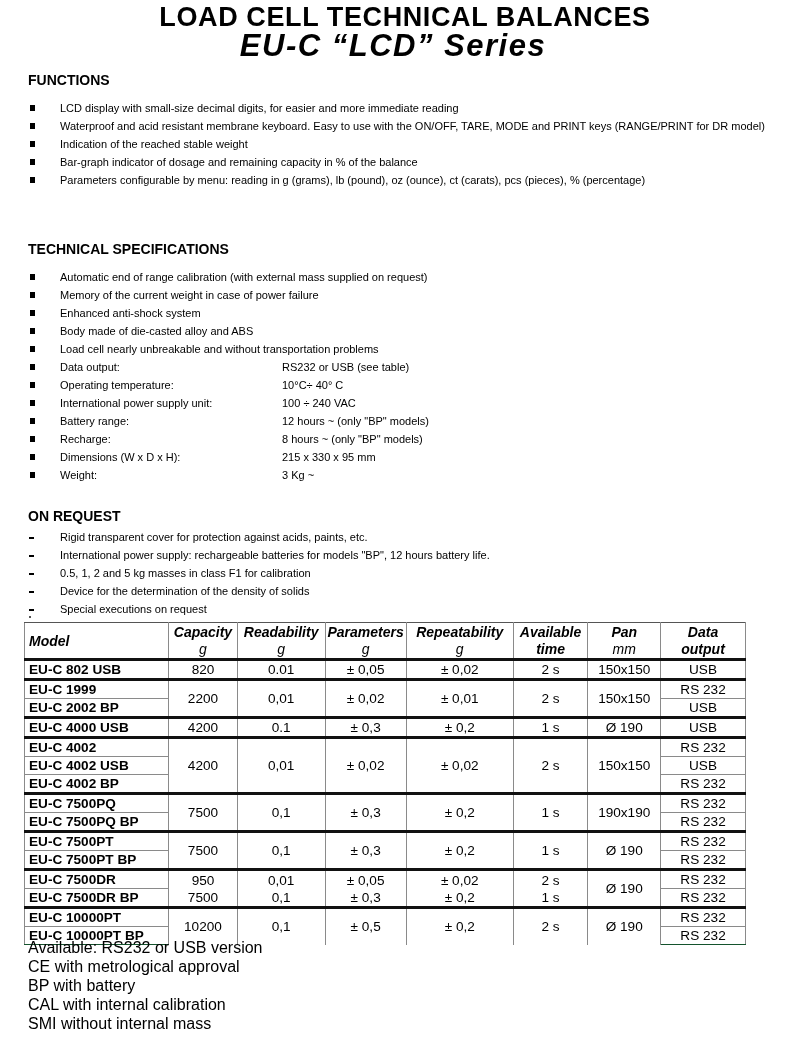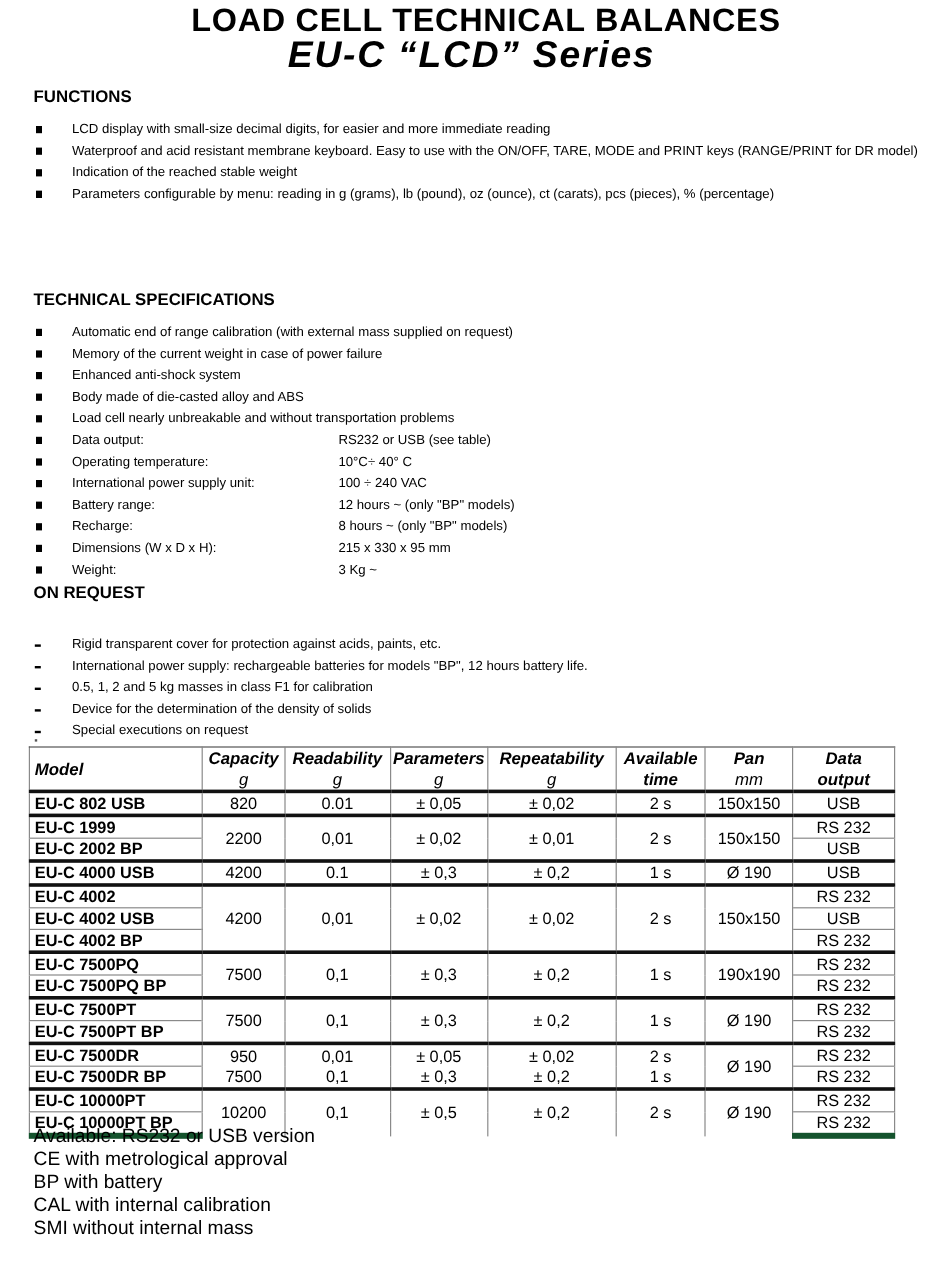--- a/index.html
+++ b/index.html
@@ -42,59 +42,59 @@
   table.spec th {
     font-weight: bold; font-style: italic; font-size: 14px; vertical-align: top; padding-top: 1px;
     border-top: 1px solid #555;
   }
   table.spec th .unit { display: block; font-weight: bold; font-style: italic; }
   table.spec th .unit.light { font-weight: normal; }
   table.spec th.model-h { text-align: left; vertical-align: middle; padding-left: 4px; }
   table.spec td.model { text-align: left; font-weight: bold; padding-left: 4px; }
   tr.group-start > td { border-top: 3px solid #111; }
   tr.sub > td.model, tr.sub > td.output { border-top: 1px solid #8a8a8a; }
-  table.spec tr:last-child td { border-bottom: 5px solid #14532d; }
+  table.spec tr:last-child td { border-bottom: 1px solid #14532d; }
   table.spec td.output { padding: 0 2px; }
   .stacked span { display: block; line-height: 17px; }
 
   .footer { position: absolute; left: 28px; top: 938px; font-size: 16px; line-height: 19px; }
   .footer div { white-space: nowrap; }
 </style>
 </head>
 <body>
 
 <div class="title1">LOAD CELL TECHNICAL BALANCES</div>
 <div class="title2">EU-C “LCD” Series</div>
 
 <div class="section-heading" style="top:72px;">FUNCTIONS</div>
 <ul class="list" style="top:99px;">
   <li><span class="bullet"></span><span>LCD display with small-size decimal digits, for easier and more immediate reading</span></li>
   <li><span class="bullet"></span><span>Waterproof and acid resistant membrane keyboard. Easy to use with the ON/OFF, TARE, MODE and PRINT keys (RANGE/PRINT for DR model)</span></li>
   <li><span class="bullet"></span><span>Indication of the reached stable weight</span></li>
-  <li><span class="bullet"></span></li>
+  <li><span class="bullet"></span><span>Bar-graph indicator of dosage and remaining capacity in % of the balance</span></li>
   <li><span class="bullet"></span><span>Parameters configurable by menu: reading in g (grams), lb (pound), oz (ounce), ct (carats), pcs (pieces), % (percentage)</span></li>
 </ul>
 
 <div class="section-heading" style="top:241px;">TECHNICAL SPECIFICATIONS</div>
 <ul class="list" style="top:268px;">
   <li><span class="bullet"></span><span>Automatic end of range calibration (with external mass supplied on request)</span></li>
   <li><span class="bullet"></span><span>Memory of the current weight in case of power failure</span></li>
   <li><span class="bullet"></span><span>Enhanced anti-shock system</span></li>
   <li><span class="bullet"></span><span>Body made of die-casted alloy and ABS</span></li>
   <li><span class="bullet"></span><span>Load cell nearly unbreakable and without transportation problems</span></li>
   <li><span class="bullet"></span><span class="spec-label">Data output:</span><span>RS232 or USB (see table)</span></li>
   <li><span class="bullet"></span><span class="spec-label">Operating temperature:</span><span>10°C÷ 40° C</span></li>
   <li><span class="bullet"></span><span class="spec-label">International power supply unit:</span><span>100 ÷ 240 VAC</span></li>
   <li><span class="bullet"></span><span class="spec-label">Battery range:</span><span>12 hours ~ (only "BP" models)</span></li>
   <li><span class="bullet"></span><span class="spec-label">Recharge:</span><span>8 hours ~ (only "BP" models)</span></li>
   <li><span class="bullet"></span><span class="spec-label">Dimensions (W x D x H):</span><span>215 x 330 x 95 mm</span></li>
   <li><span class="bullet"></span><span class="spec-label">Weight:</span><span>3 Kg ~</span></li>
 </ul>
 
-<div class="section-heading" style="top:485px;">ON REQUEST</div>
+<div class="section-heading" style="top:508px;">ON REQUEST</div>
 <ul class="list" style="top:528px;">
   <li><span class="dash"></span><span>Rigid transparent cover for protection against acids, paints, etc.</span></li>
   <li><span class="dash"></span><span>International power supply: rechargeable batteries for models "BP", 12 hours battery life.</span></li>
   <li><span class="dash"></span><span>0.5, 1, 2 and 5 kg masses in class F1 for calibration</span></li>
   <li><span class="dash"></span><span>Device for the determination of the density of solids</span></li>
   <li><span class="dash"></span><span>Special executions on request</span></li>
 </ul>
 <div class="dot-mark"></div>
 
 <table class="spec">

